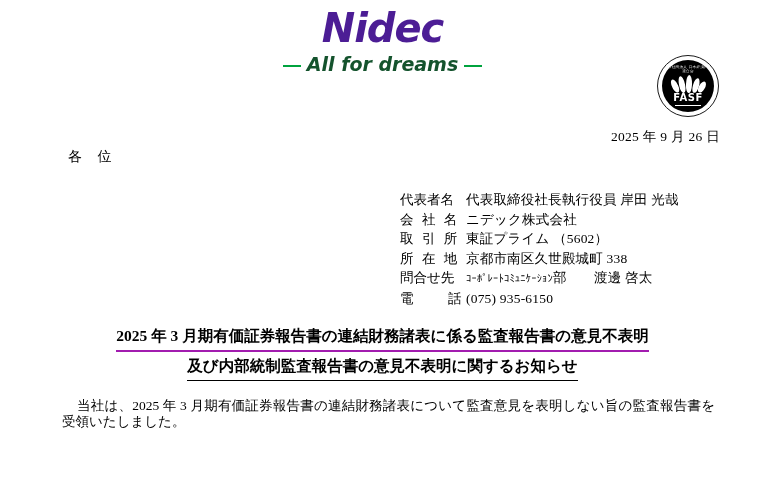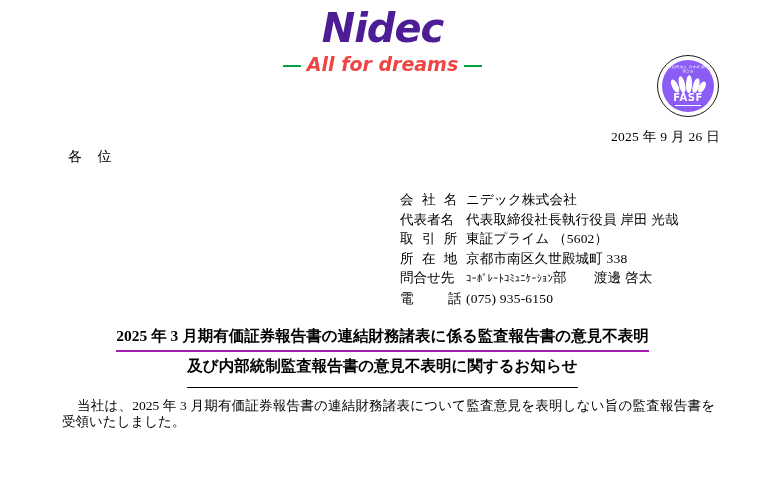--- a/index.html
+++ b/index.html
@@ -39,21 +39,21 @@
     color: #4c1d95;
     line-height: 1;
     display: inline-block;
     position: relative;
   }
   .logo-tagline {
     font-family: "DejaVu Sans", sans-serif;
     font-size: 19px;
     font-style: italic;
     font-weight: bold;
-    color: #ef4444;
+    color: #14532d;
     line-height: 1;
     margin-top: 7px;
     position: relative;
     display: inline-block;
   }
   .logo-tagline::before,
   .logo-tagline::after {
     content: "";
     position: absolute;
     top: 50%;
@@ -72,21 +72,21 @@
     width: 62px;
     height: 62px;
     border-radius: 50%;
     border: 1.5px solid #1a1a1a;
     box-sizing: border-box;
   }
   .seal-inner {
     position: absolute;
     left: 4px; top: 4px; right: 4px; bottom: 4px;
     border-radius: 50%;
-    background: #8b5cf6;
+    background: #000000;
     overflow: hidden;
   }
   .seal-ring-text {
     position: absolute;
     left: 0; right: 0;
     top: 5px;
     text-align: center;
     font-family: "DejaVu Sans", sans-serif;
     font-size: 3.6px;
     color: #ffffff;
@@ -190,21 +190,21 @@
     line-height: 27px;
   }
   .doc-title .tline {
     display: inline-block;
     border-bottom: 2px solid #a21caf;
     padding-bottom: 1px;
   }
   .doc-title .tline2 {
     display: inline-block;
     border-bottom: 1px solid #000;
-    padding-bottom: 8px;
+    padding-bottom: 1px;
   }
 
   
   .body-text {
     position: absolute;
     left: 62px;
     right: 50px;
     top: 398px;
     font-size: 13.5px;
     line-height: 16px;
@@ -240,24 +240,24 @@
       <div class="seal-underline"></div>
     </div>
   </div>
 
   <div class="doc-date">2025 年 9 月 26 日</div>
 
   <div class="addressee">各  位</div>
 
   <div class="company-block">
     <div class="company-row">
+      <span class="lbl wide">代表者名</span><span class="val">代表取締役社長執行役員  岸田  光哉</span>
+    </div>
+    <div class="company-row">
       <span class="lbl">会 社 名</span><span class="val">ニデック株式会社</span>
-    </div>
-    <div class="company-row">
-      <span class="lbl wide">代表者名</span><span class="val">代表取締役社長執行役員  岸田  光哉</span>
     </div>
     <div class="company-row">
       <span class="lbl">取 引 所</span><span class="val">東証プライム （5602）</span>
     </div>
     <div class="company-row">
       <span class="lbl">所 在 地</span><span class="val">京都市南区久世殿城町 338</span>
     </div>
     <div class="company-row">
       <span class="lbl wide">問合せ先</span><span class="val small-kana">ｺｰﾎﾟﾚｰﾄｺﾐｭﾆｹｰｼｮﾝ</span><span class="val">部　　渡邊  啓太</span>
     </div>

